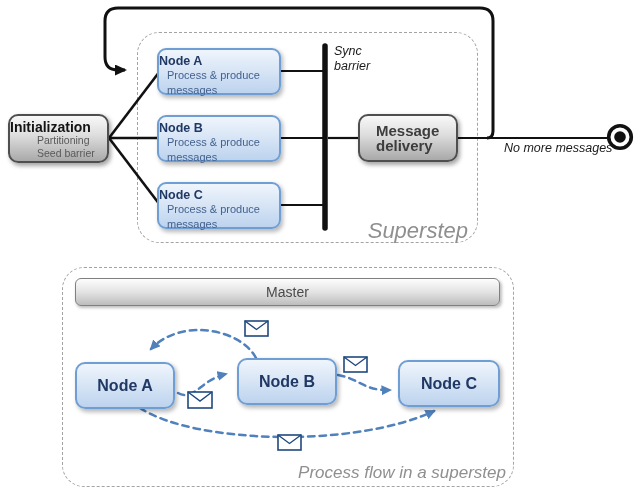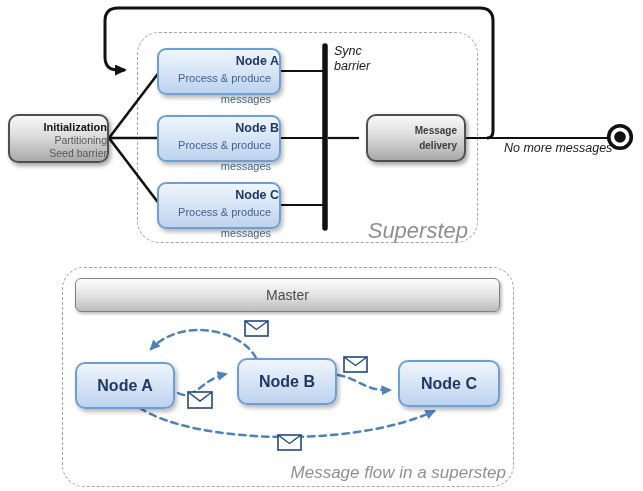--- a/index.html
+++ b/index.html
@@ -5,41 +5,41 @@
   html,body { margin:0; padding:0; background:#ffffff; }
   .canvas {
     position:relative; width:643px; height:491px; background:#ffffff;
     font-family:"Liberation Sans", sans-serif; overflow:hidden;
   }
   .layer { position:absolute; left:0; top:0; z-index:2; }
   .dashed-box {
     position:absolute; border:1.6px dashed #a3a3a3; border-radius:22px;
     box-sizing:border-box; z-index:1; background:#fff;
   }
-  .box { position:absolute; box-sizing:border-box; text-align:right; z-index:3; }
+  .box { position:absolute; box-sizing:border-box; text-align:left; z-index:3; }
   .gray-box {
     border:2px solid #4f4f4f; border-radius:10px;
     background:linear-gradient(#f8f8f8, #dedede 42%, #a9a9a9);
     box-shadow:2px 2.5px 4px rgba(0,0,0,.35);
   }
   .blue-box {
     border:2px solid #6f9ed4; border-radius:9px;
     background:linear-gradient(#eff5fc, #d9e6f6 45%, #bdd3ee);
     box-shadow:2px 2.5px 4px rgba(0,0,0,.28);
   }
   .flex-c { display:flex; align-items:center; justify-content:center; }
   .init-box { left:8px; top:114px; width:101px; height:49px; padding-top:4px; }
-  .init-title { font-size:11px; font-weight:bold; color:#141414; line-height:14px;padding-left:27px; }
+  .init-title { font-size:14px; font-weight:bold; color:#141414; line-height:14px; }
   .init-sub { font-size:10.5px; color:#595959; line-height:12.5px;margin-left:27px; }
   .tnode { left:157px; width:124px; height:47px; padding-top:4px; }
   .tnode-title { font-size:12.5px; font-weight:bold; color:#1f3864; line-height:14px; }
-  .tnode-sub { font-size:11px; color:#44618e; line-height:21px; padding:0 8px; }
-  .delivery-box { left:366px; top:114px; width:100px; height:48px; padding:0 7px;
-    font-size:10px; font-weight:bold; color:#3d3d3d; line-height:15px; }
-  .master-bar { left:75px; top:278px; width:425px; height:34px;
+  .tnode-sub { font-size:11px; color:#44618e; line-height:15px; padding:0 8px; }
+  .delivery-box { left:358px; top:114px; width:100px; height:48px; padding:0 16px;
+    font-size:15px; font-weight:bold; color:#3d3d3d; line-height:15px; }
+  .master-bar { left:75px; top:278px; width:425px; height:28px;
     border:1.5px solid #808080; border-radius:6px;
     background:linear-gradient(#fdfdfd, #e3e3e3 50%, #bdbdbd);
     box-shadow:1.5px 2px 3px rgba(0,0,0,.25);
     font-size:14px; color:#4a4a4a; }
   .bnode { height:47px; border-radius:10px; font-size:16px; font-weight:bold; color:#1f3864; }
   .bnode-a { left:75px; top:362px; width:100px; }
   .bnode-b { left:237px; top:358px; width:100px; }
   .bnode-c { left:398px; top:360px; width:102px; }
   .lbl { position:absolute; z-index:3; }
   .sync-label { left:334px; top:44px; width:54px; font-style:italic; font-size:12.5px;
@@ -135,14 +135,14 @@
   <div class="lbl sync-label">Sync barrier</div>
   <div class="lbl end-label">No more messages</div>
   <div class="lbl superstep-label">Superstep</div>
 
   <div class="box master-bar flex-c">Master</div>
 
   <div class="box blue-box bnode bnode-a flex-c">Node A</div>
   <div class="box blue-box bnode bnode-b flex-c">Node B</div>
   <div class="box blue-box bnode bnode-c flex-c">Node C</div>
 
-  <div class="lbl flow-label">Message flow in a superstep</div>
+  <div class="lbl flow-label">Process flow in a superstep</div>
 </div>
 
 </body></html>

